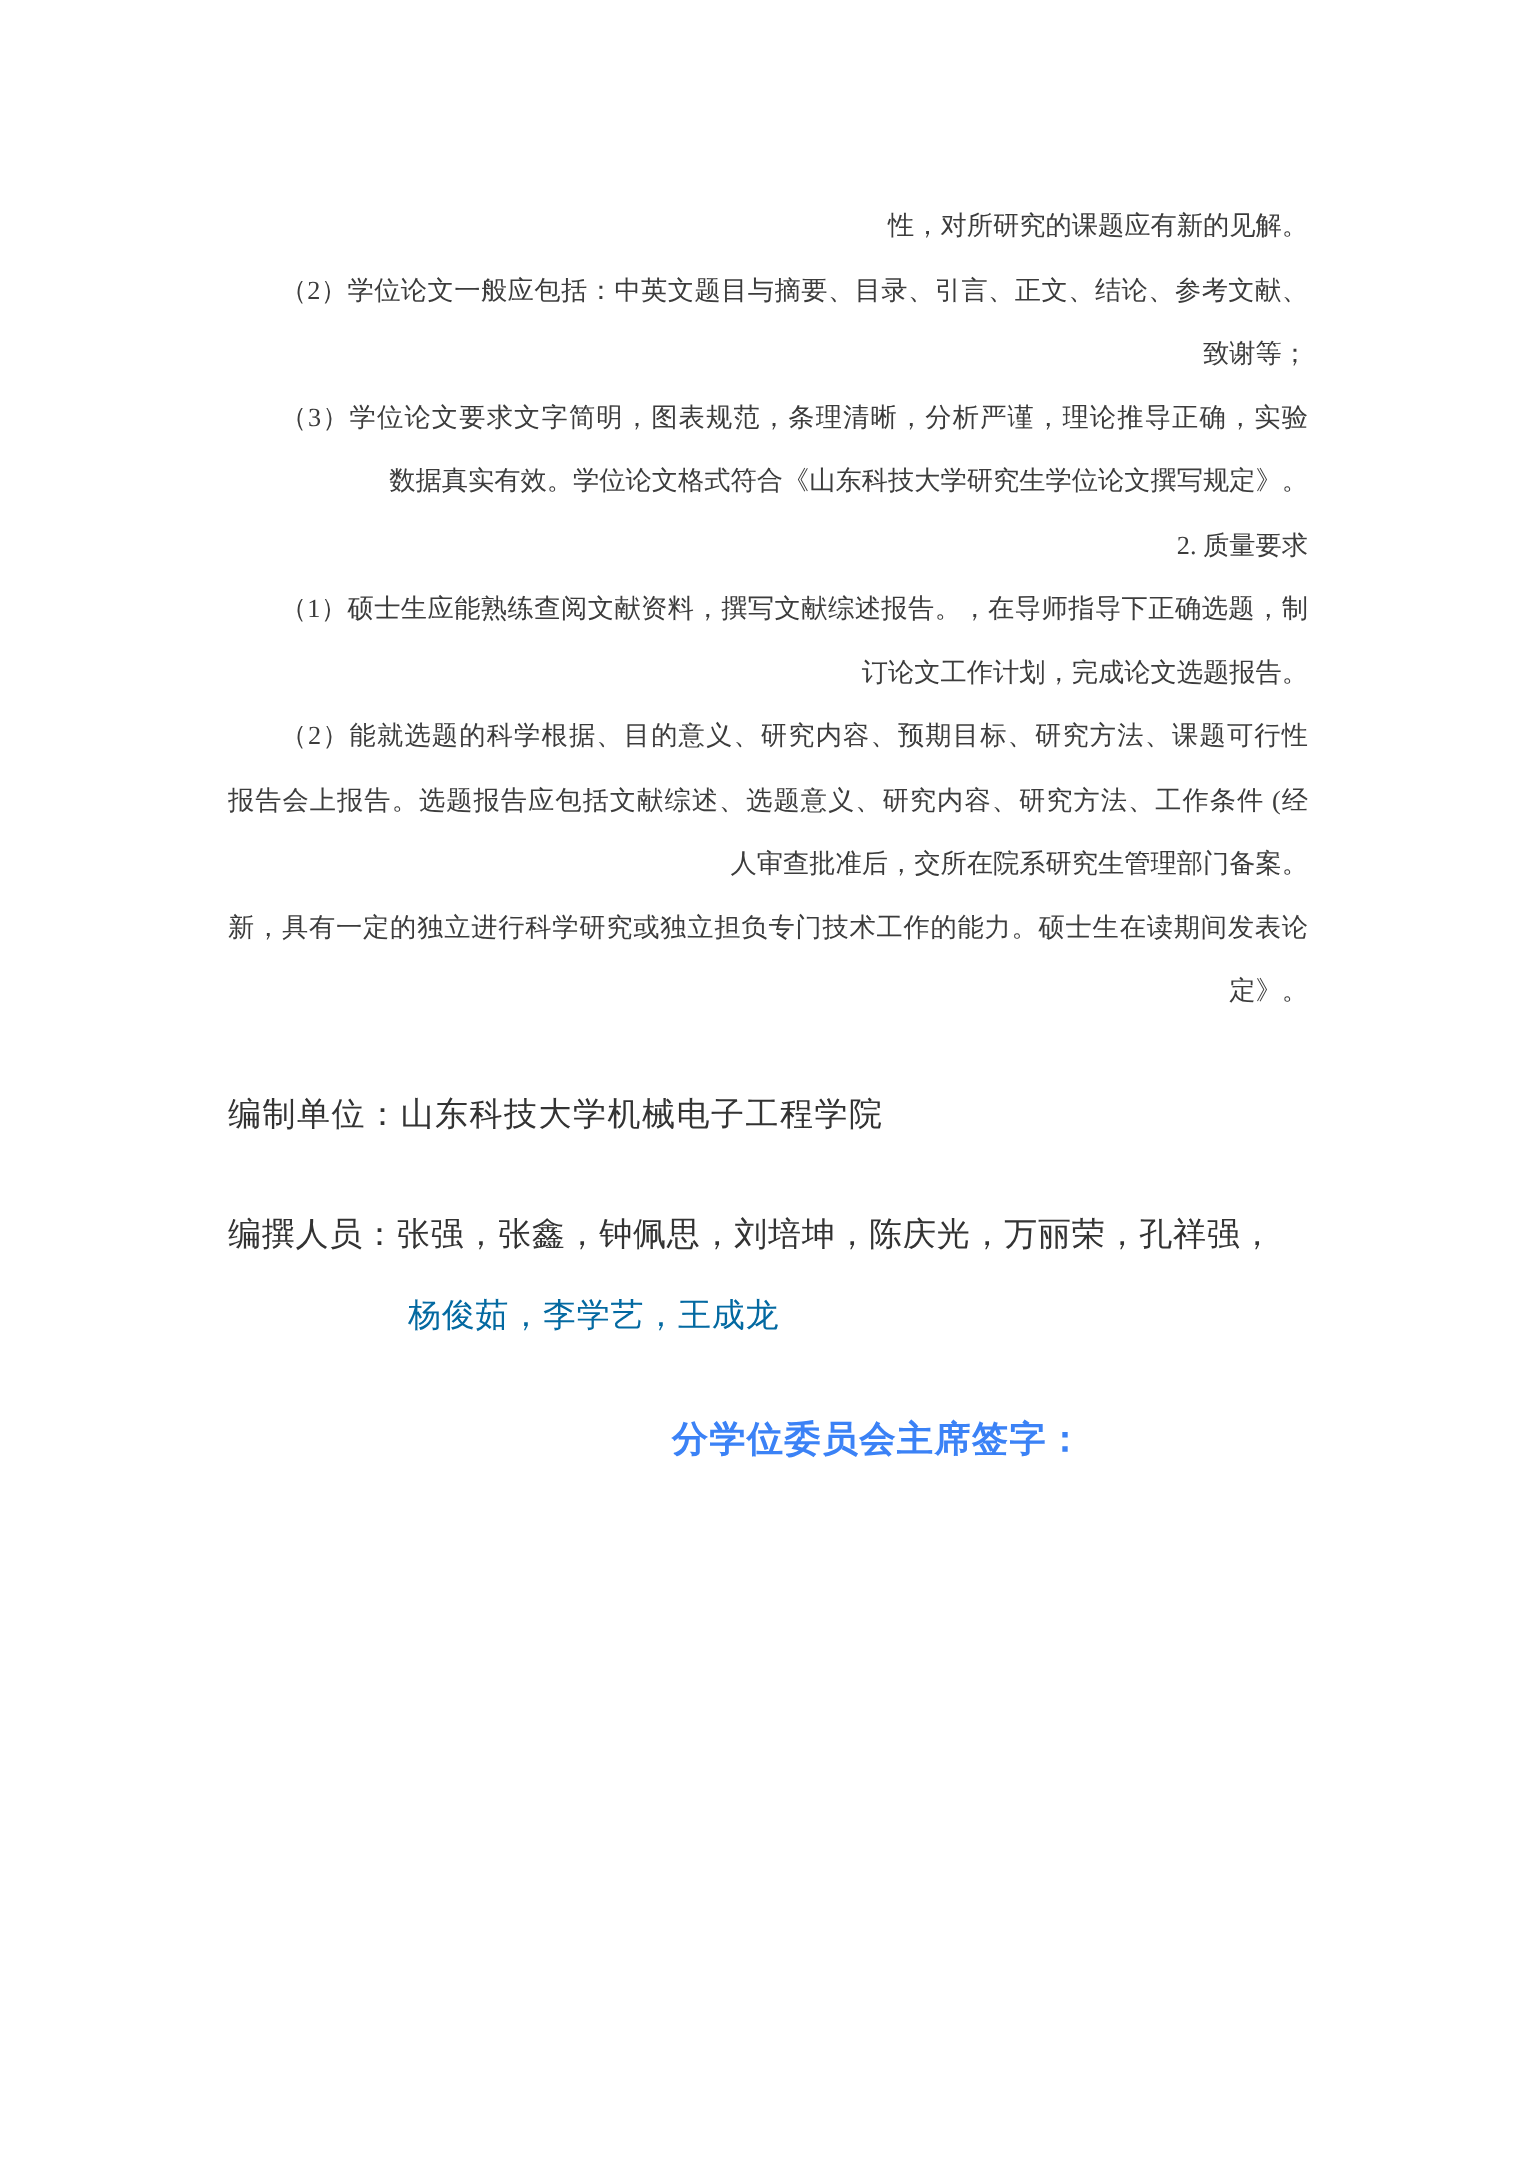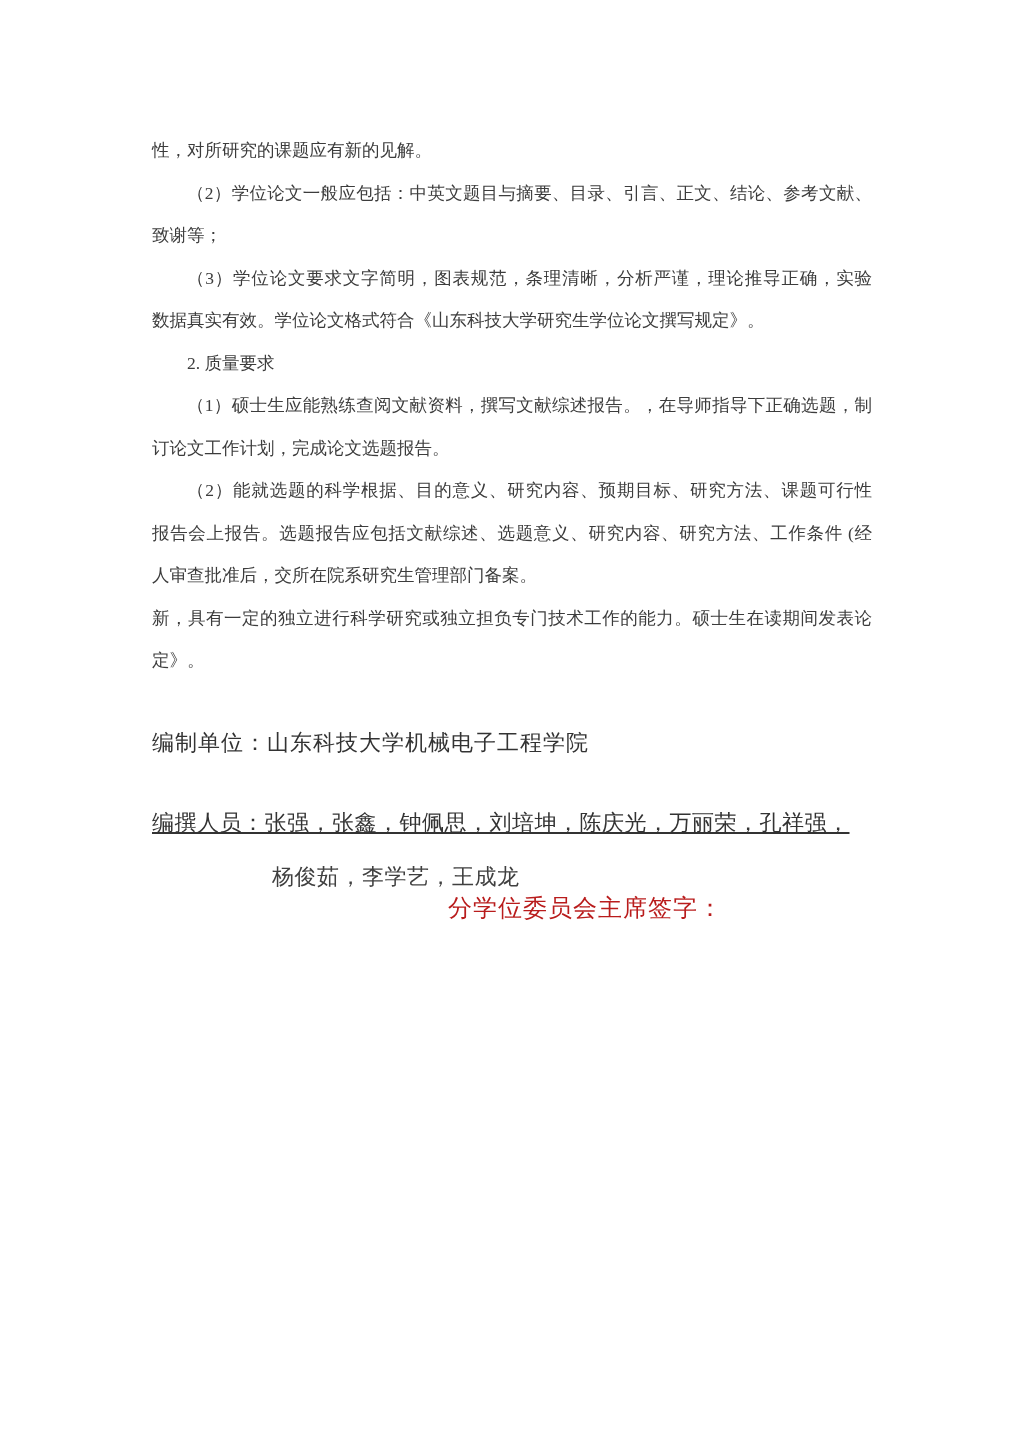--- a/index.html
+++ b/index.html
@@ -19,20 +19,21 @@
   .content {
     position: absolute;
     left: 152px;
     top: 129px;
     width: 720px;
   }
   .bline {
     font-size: 17.5px;
     line-height: 42.5px;
     white-space: nowrap;
+    text-align: right;
   }
   .wrapok { white-space: normal; }
   .ind { text-indent: 35px; }
   .just {
     white-space: normal;
     text-align: justify;
     text-align-last: justify;
   }
   .heading {
     margin: 42px 0 0 0;
@@ -49,38 +50,38 @@
     line-height: 30px;
     letter-spacing: 1px;
     color: #333333;
   }
   .members1 {
     margin-top: 50px;
     font-size: 22px;
     line-height: 30px;
     letter-spacing: 0.5px;
     color: #333333;
-    text-decoration: underline;
   }
   .members2 {
     margin-top: 24px;
     margin-left: 120px;
     font-size: 22px;
     line-height: 30px;
     letter-spacing: 0.5px;
-    color: #404040;
+    color: #0369a1;
   }
   .signature {
+    margin-top: 52px;
     margin-left: 296px;
     font-family: "Liberation Sans", "DejaVu Sans", sans-serif;
-    font-weight: normal;
+    font-weight: bold;
     font-size: 24px;
     line-height: 32px;
     letter-spacing: 1px;
-    color: #b91c1c;
+    color: #3b82f6;
   }
 </style>
 </head>
 <body>
 
 <div class="page">
   <div class="content">
 
     <div class="bline wrapok">性，对所研究的课题应有新的见解。</div>
     <div class="bline ind just">（2）学位论文一般应包括：中英文题目与摘要、目录、引言、正文、结论、参考文献、</div>

